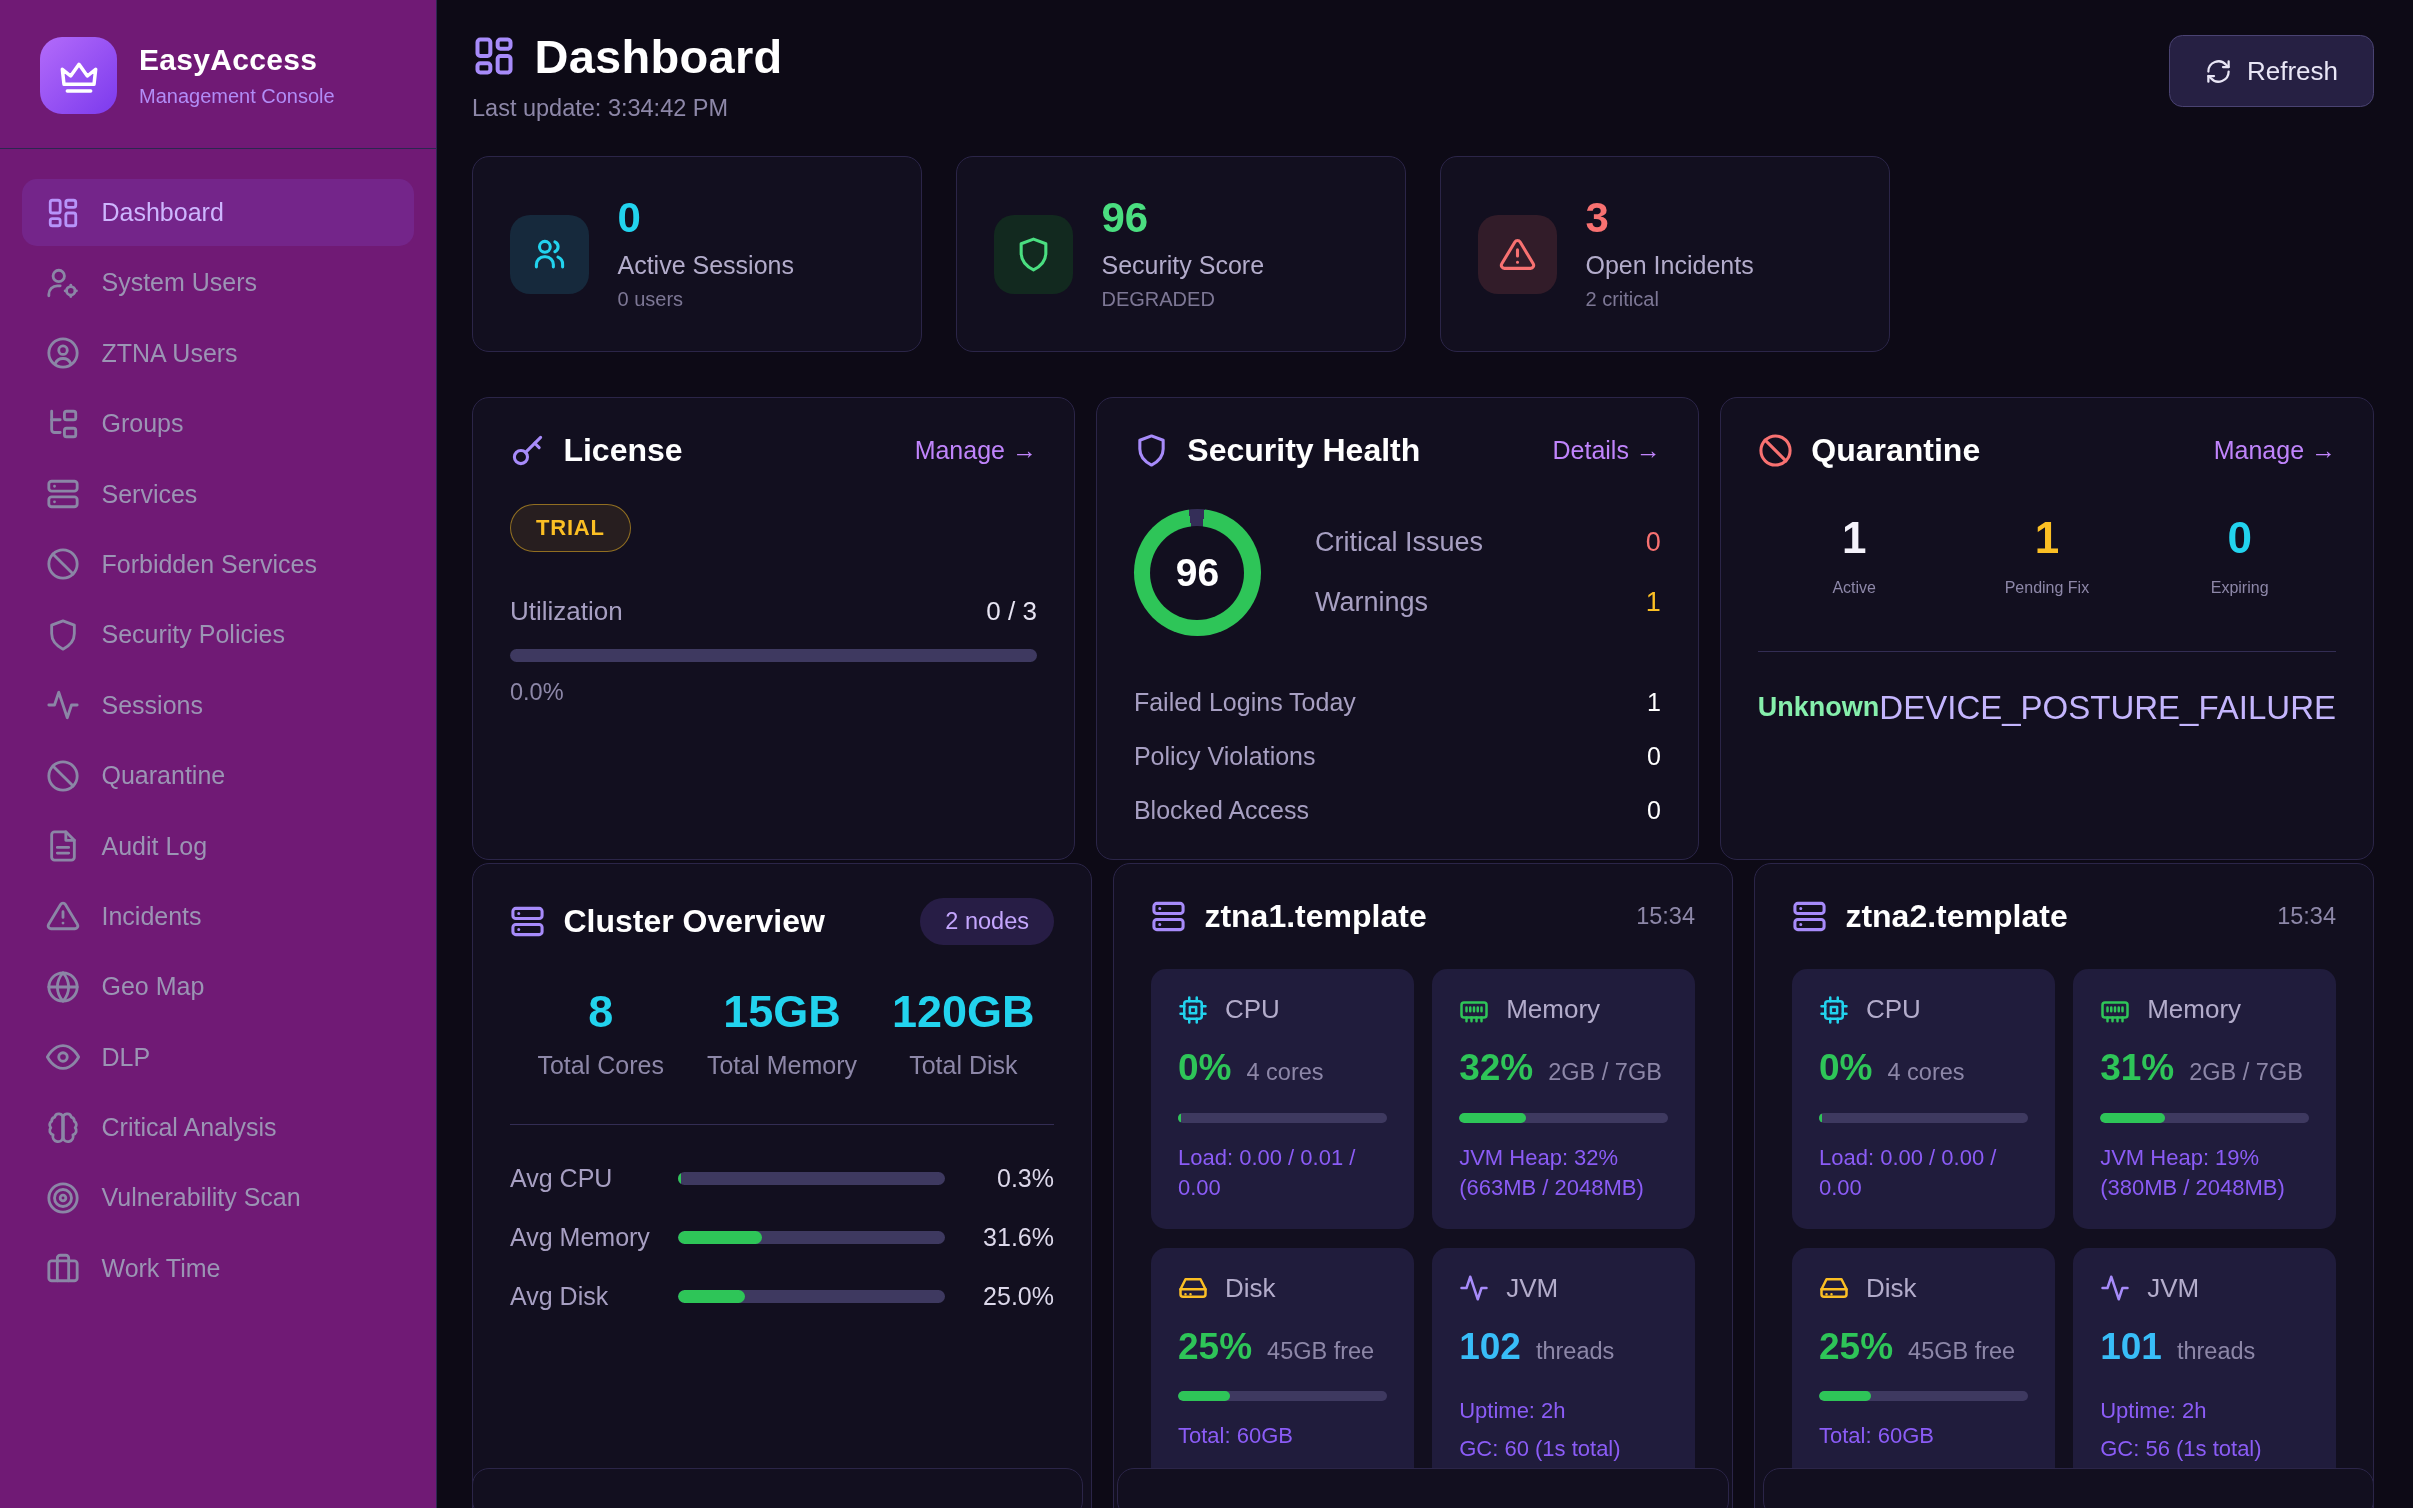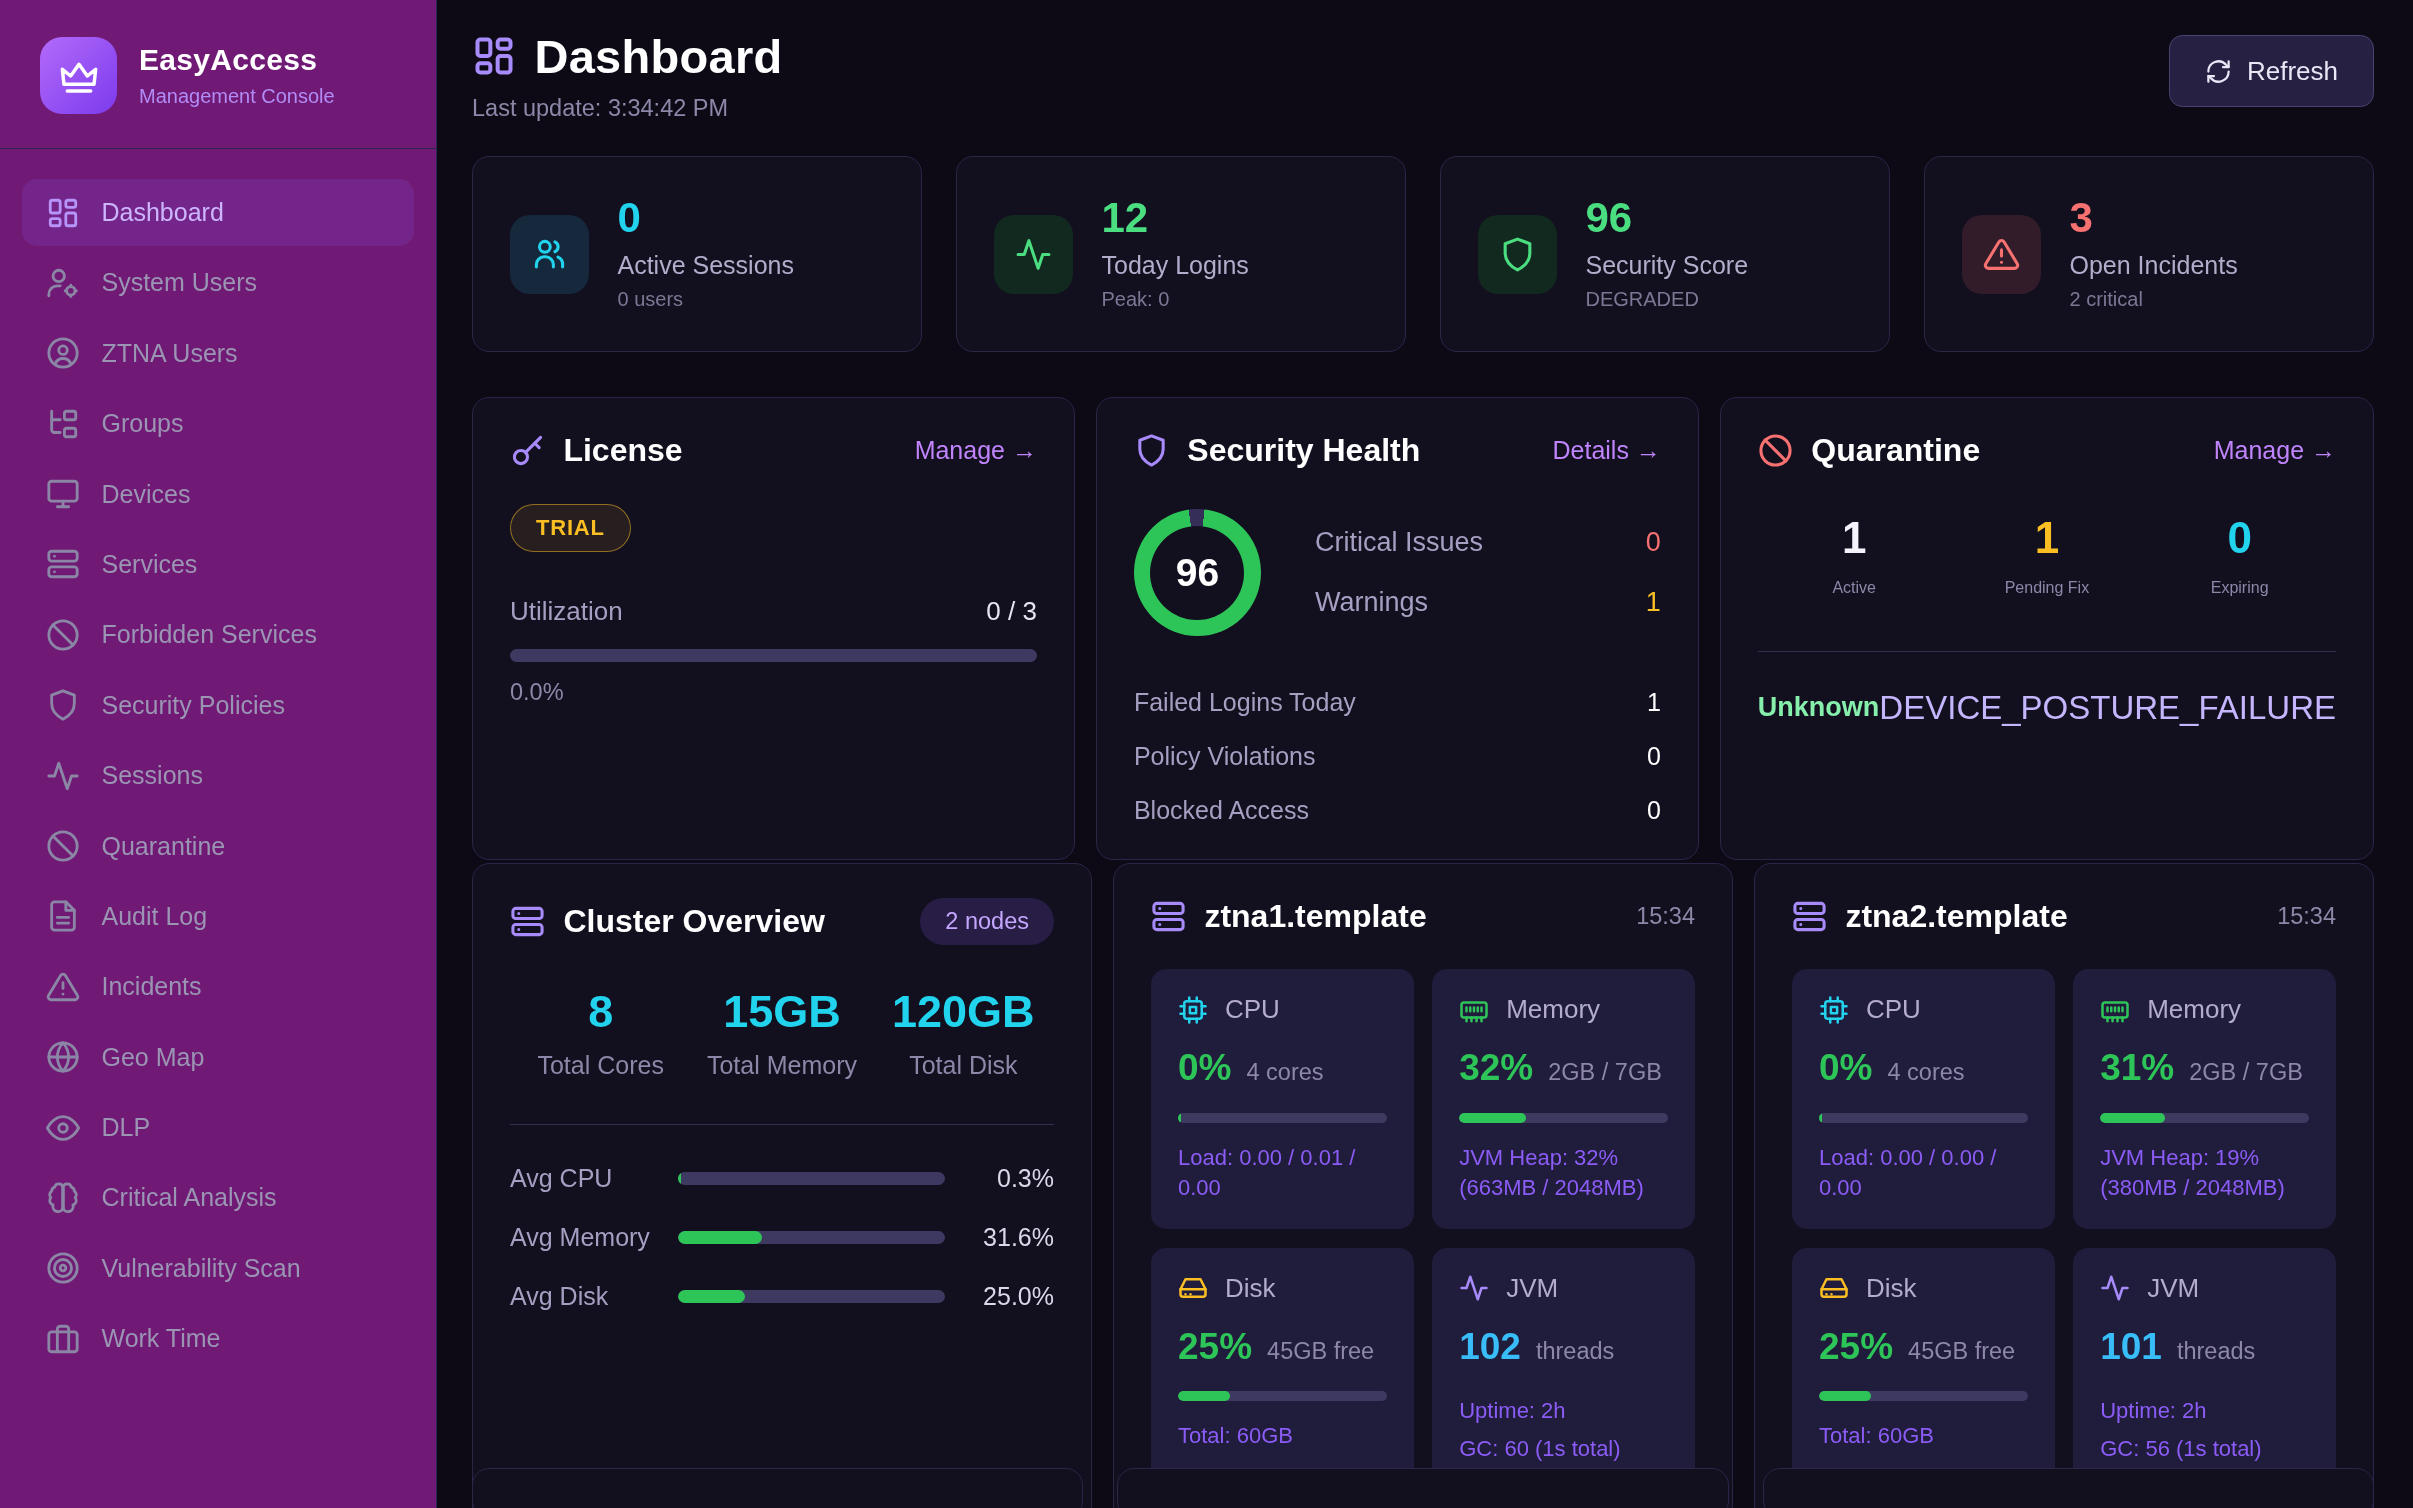--- a/index.html
+++ b/index.html
@@ -165,27 +165,20 @@
         <svg viewBox="0 0 24 24">
             <path d="M4 3v13a2 2 0 0 0 2 2h4"></path>
             <path d="M4 9h6"></path>
             <rect x="13" y="3" width="8" height="6" rx="1.5"></rect>
             <rect x="13" y="15" width="8" height="6" rx="1.5"></rect>
           </svg>
         <span>Groups</span>
       </div>
       <div class="nav-item">
         <svg viewBox="0 0 24 24">
-            <rect x="2" y="3" width="20" height="14" rx="2"></rect>
-            <path d="M8 21h8M12 17v4"></path>
-          </svg>
-        <span>Devices</span>
-      </div>
-      <div class="nav-item">
-        <svg viewBox="0 0 24 24">
             <rect x="2" y="3" width="20" height="7" rx="2"></rect>
             <rect x="2" y="14" width="20" height="7" rx="2"></rect>
             <path d="M6 6.5h.01M6 17.5h.01"></path>
           </svg>
         <span>Services</span>
       </div>
       <div class="nav-item">
         <svg viewBox="0 0 24 24">
             <circle cx="12" cy="12" r="10"></circle>
             <path d="M4.9 4.9l14.2 14.2"></path>
@@ -304,32 +297,20 @@
           </div>
         <div>
           <div class="stat-num" style="color: rgb(34, 211, 238);">0</div>
           <div class="stat-label">Active Sessions</div>
           <div class="stat-sub">0 users</div>
         </div>
       </div>
       <div class="card stat-card">
         <div class="stat-tile tile-green">
             <svg viewBox="0 0 24 24">
-              <path d="M22 12h-4l-3 9L9 3l-3 9H2"></path>
-            </svg>
-          </div>
-        <div>
-          <div class="stat-num" style="color: rgb(74, 222, 128);">12</div>
-          <div class="stat-label">Today Logins</div>
-          <div class="stat-sub">Peak: 0</div>
-        </div>
-      </div>
-      <div class="card stat-card">
-        <div class="stat-tile tile-green">
-            <svg viewBox="0 0 24 24">
               <path d="M12 2l8 3v6c0 5.25-3.5 8.74-8 11-4.5-2.26-8-5.75-8-11V5l8-3z"></path>
             </svg>
           </div>
         <div>
           <div class="stat-num" style="color: rgb(74, 222, 128);">96</div>
           <div class="stat-label">Security Score</div>
           <div class="stat-sub">DEGRADED</div>
         </div>
       </div>
       <div class="card stat-card">

